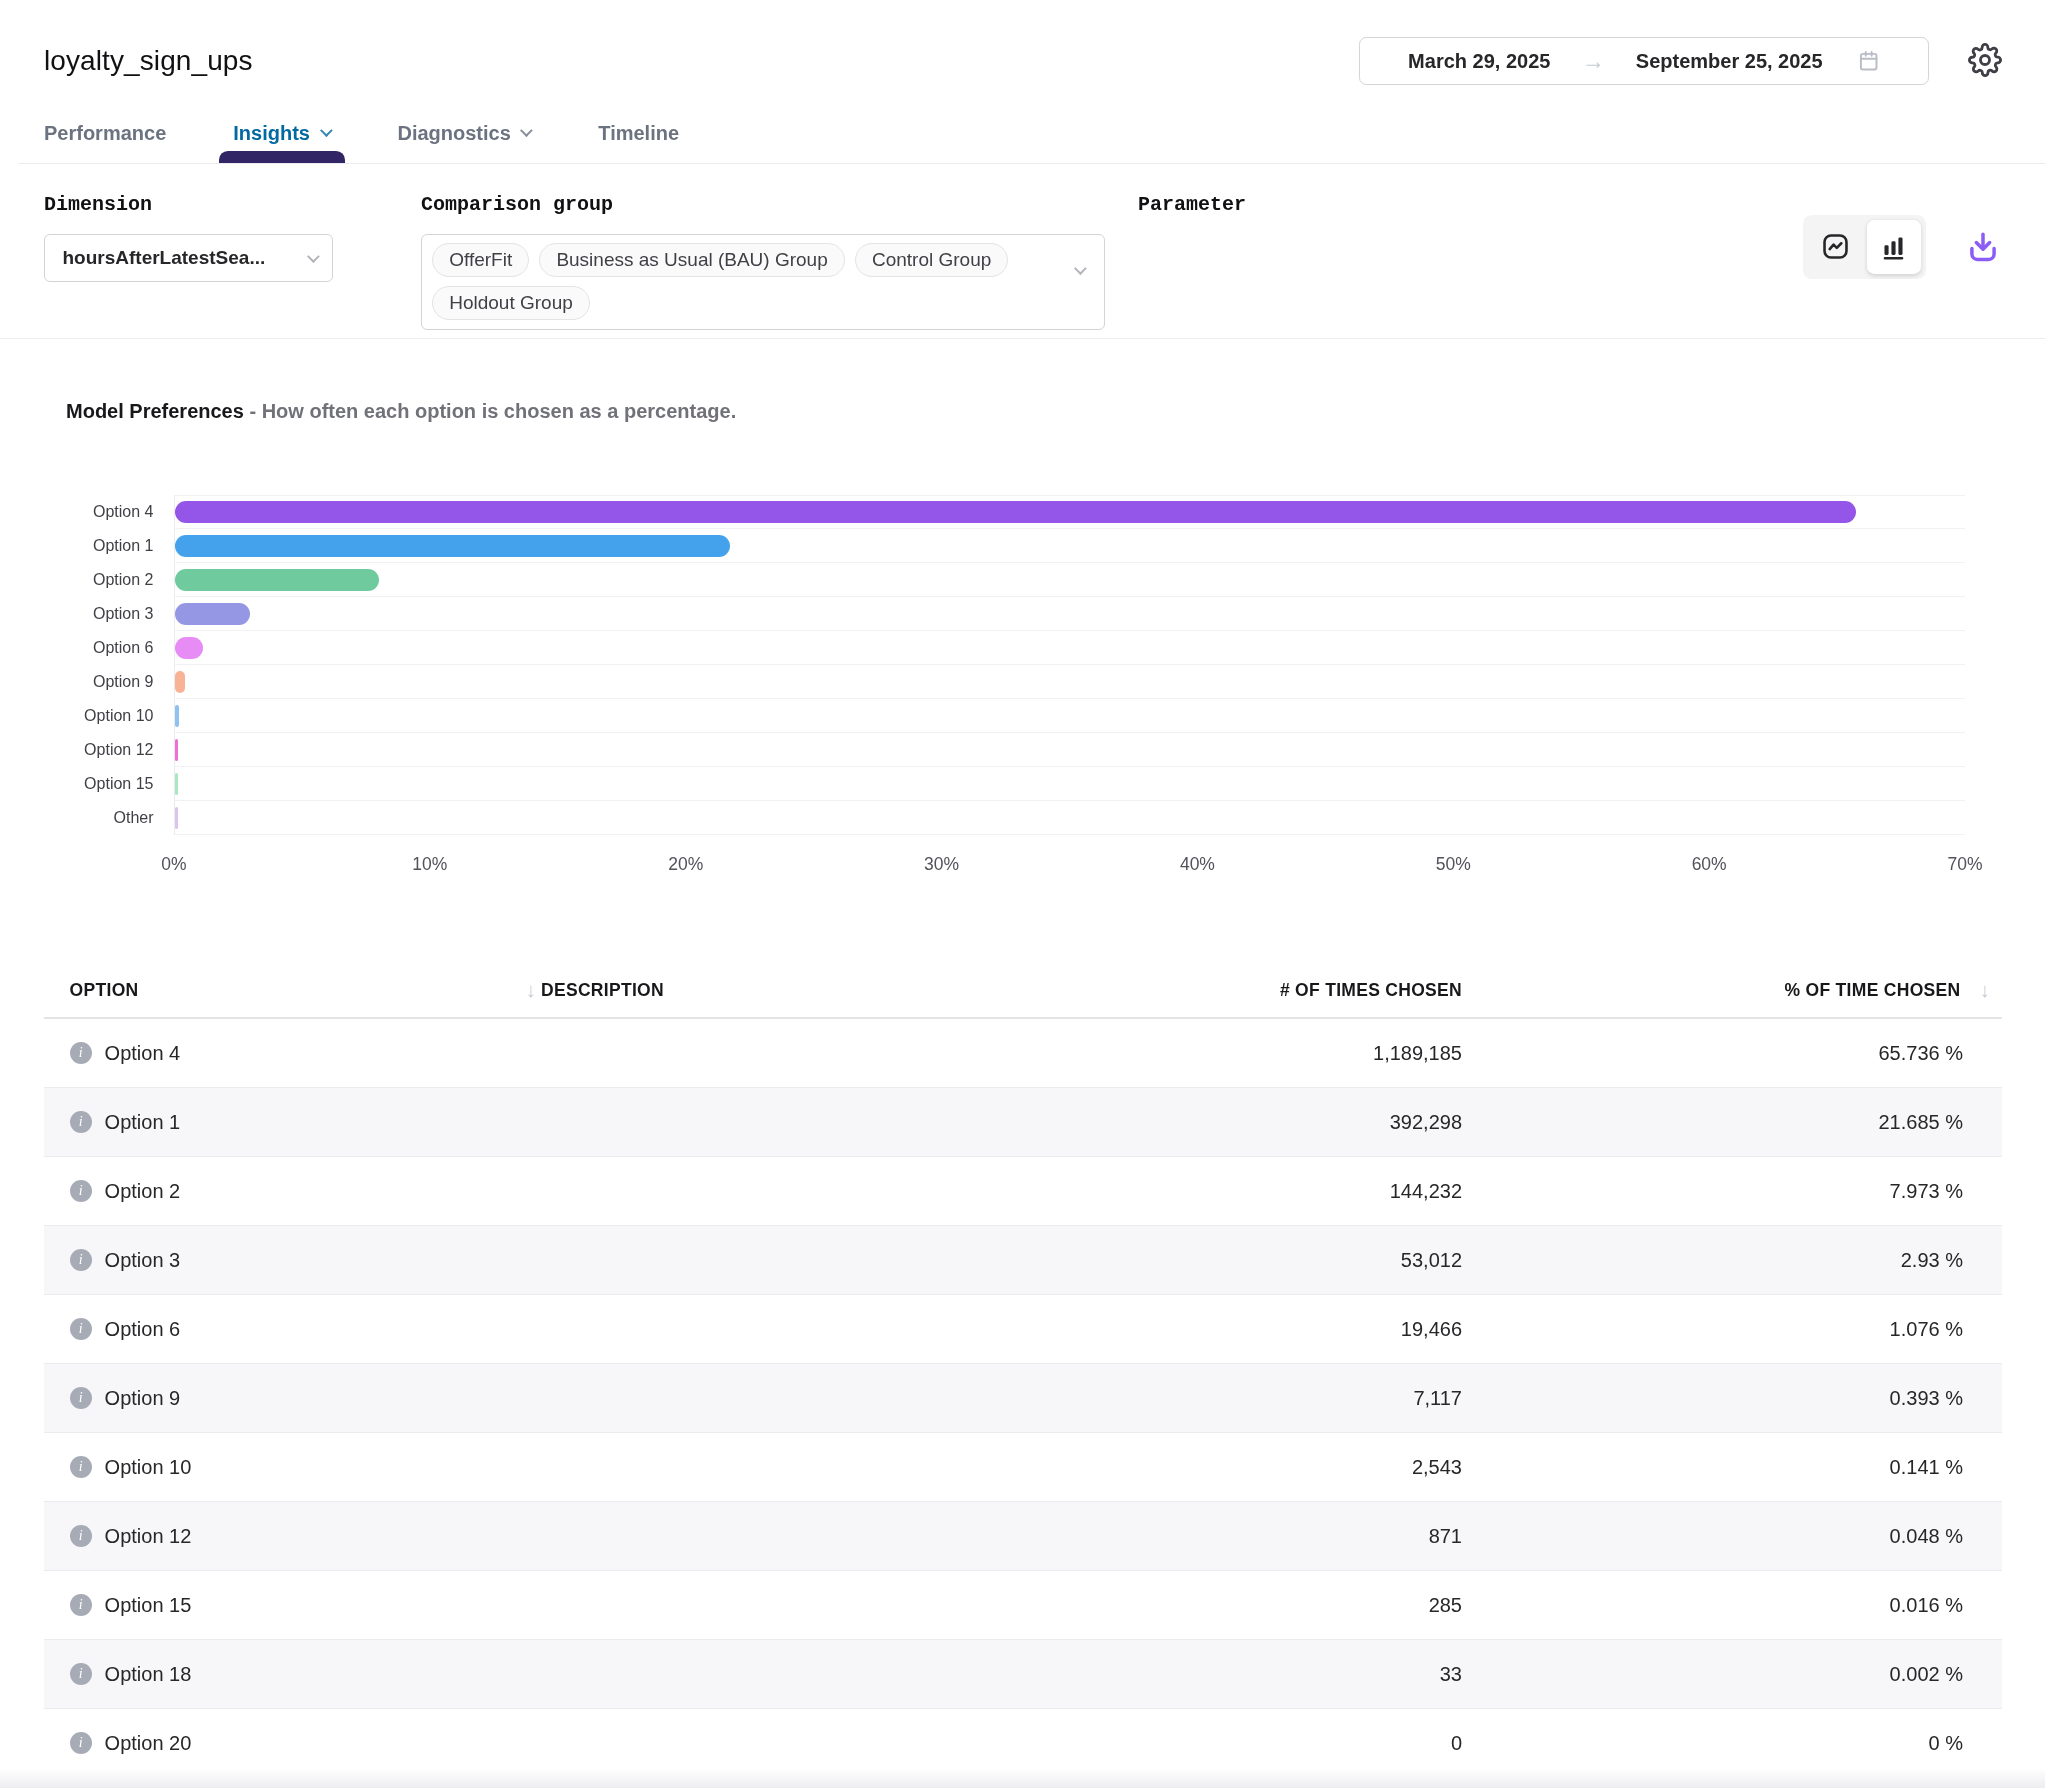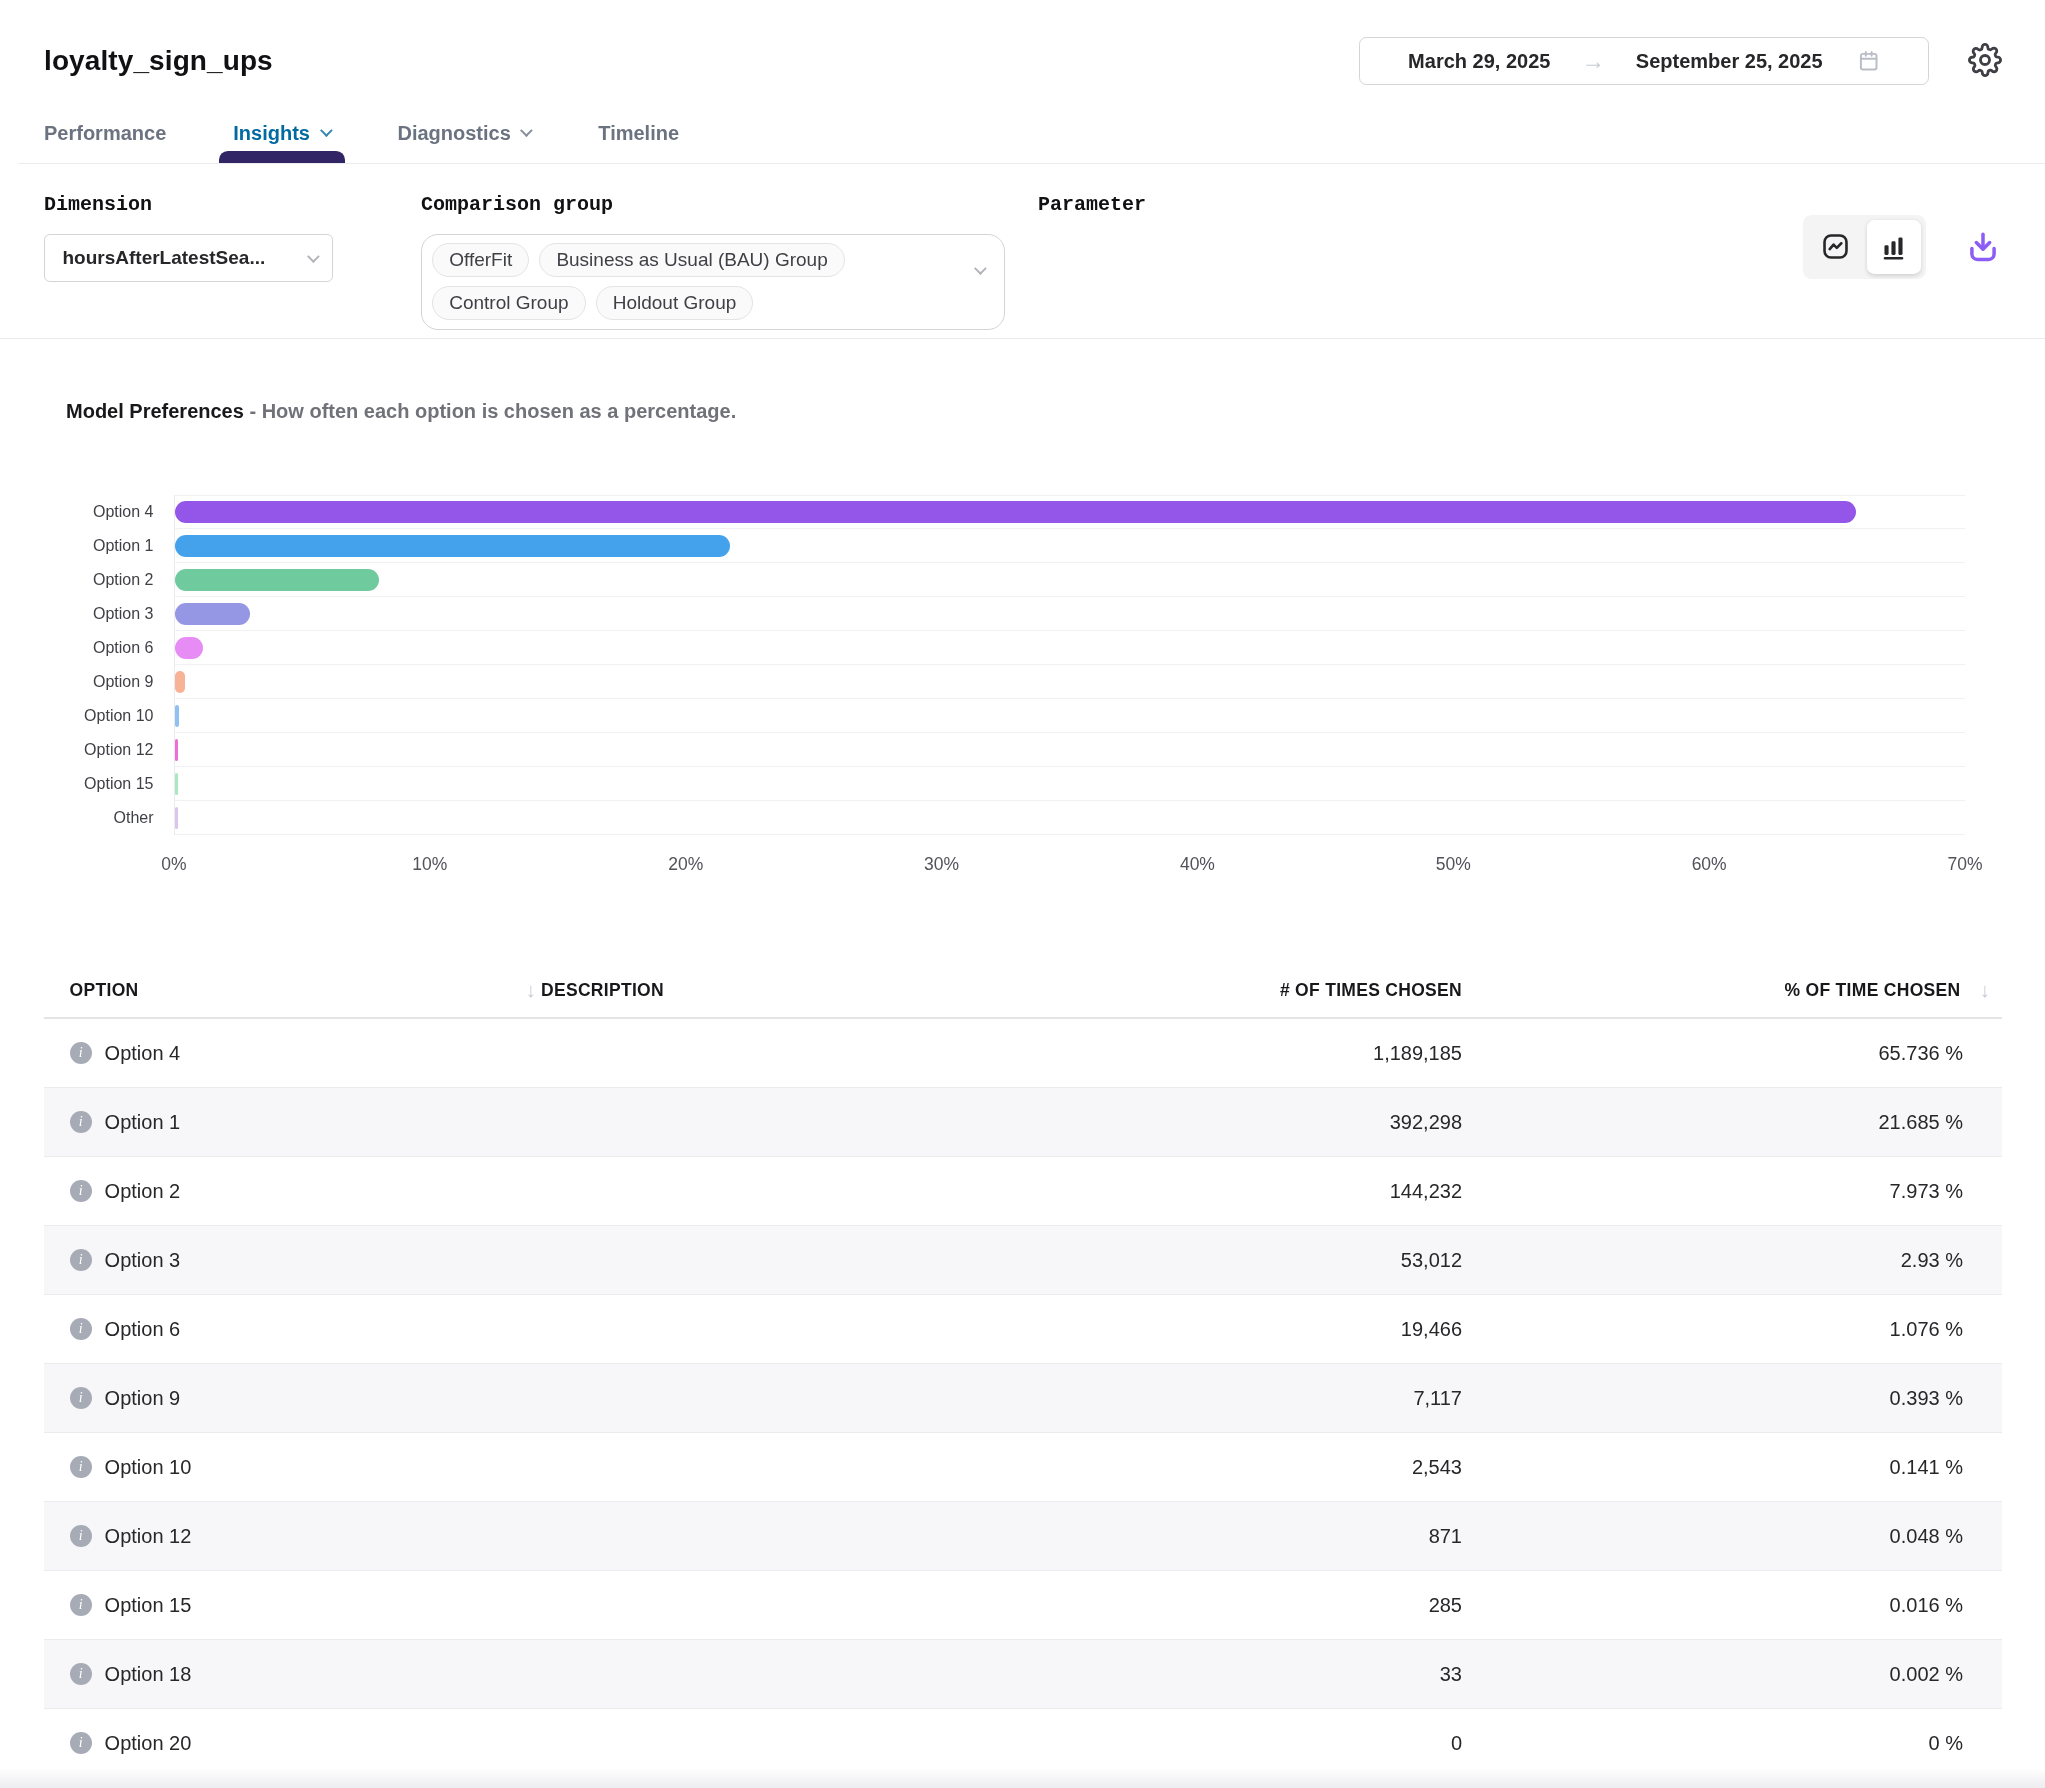--- a/index.html
+++ b/index.html
@@ -6,21 +6,21 @@
   html,body { width:2046px; height:1788px; }
   body {
     font-family:"Liberation Sans", sans-serif;
     background:#ffffff; color:#18181B;
     position:relative; overflow:hidden;
   }
   .page { padding:0 44px; }
 
   
   .topbar { display:flex; justify-content:space-between; align-items:center; padding-top:37px; }
-  .title { font-size:28px; font-weight:700; letter-spacing:0.1px; color:#111114; }
+  .title { font-size:28px; font-weight:400; letter-spacing:0.1px; color:#111114; }
   .top-right { display:flex; align-items:center; gap:39px; }
   .date-range {
     width:570px; height:48px; border:1.5px solid #D4D4D8; border-radius:7.3px;
     display:flex; align-items:center; justify-content:center; gap:31px;
     font-size:20px; font-weight:700; color:#27272A; cursor:pointer;
   }
   .date-arrow { color:#C6CAD2; font-size:23.4px; font-weight:400; }
   .cal-icon { display:inline-flex; margin-left:2.9px; }
   .gear-btn { display:inline-flex; cursor:pointer; }
 
@@ -40,21 +40,21 @@
   .fgroup { display:flex; flex-direction:column; gap:17.5px; }
   .flabel { font-size:20px; font-weight:700; color:#111114;font-family:Liberation Mono, monospace; }
   .select {
     width:289px; height:48px; border:1.5px solid #D4D4D8; border-radius:5.8px;
     display:flex; align-items:center; justify-content:space-between;
     padding:0 14.6px 0 17.5px; font-size:19px; font-weight:700; color:#27272A; cursor:pointer;gap:24px;
   }
   .select .chev, .combo .chev { color:#A1A1AA; margin-top:-2.9px; }
   .g-comparison { margin-left:48px;padding-left:40px; }
   .combo {
-    width:584px; min-height:76px; border:1.5px solid #D4D4D8; border-radius:17px;
+    width:684px; min-height:76px; border:1.5px solid #D4D4D8; border-radius:6px;
     display:flex; align-items:center; padding:8.8px 44px 8.8px 10.2px; position:relative; cursor:pointer;
   }
   .chipwrap { display:flex; flex-wrap:wrap; gap:8.8px 10.2px; }
   .chip { border:1.5px solid #E4E4E7; background:#FAFAFA; border-radius:730px;
           padding:5.1px 16px; font-size:19px; color:#3F3F46; white-space:nowrap; cursor:pointer; }
   .combo > .chev { position:absolute; right:19px; top:32px; }
   .g-parameter { margin-left:33px; }
   .filters-right { margin-left:auto; display:flex; align-items:center; gap:38px; margin-top:22px; }
   .toggle { background:#F4F4F5; border-radius:8.8px; padding:5.1px; display:flex; gap:4.4px; }
   .tgl-btn { width:54px; height:54px; border-radius:7.3px; display:flex; align-items:center; justify-content:center; cursor:pointer; }

